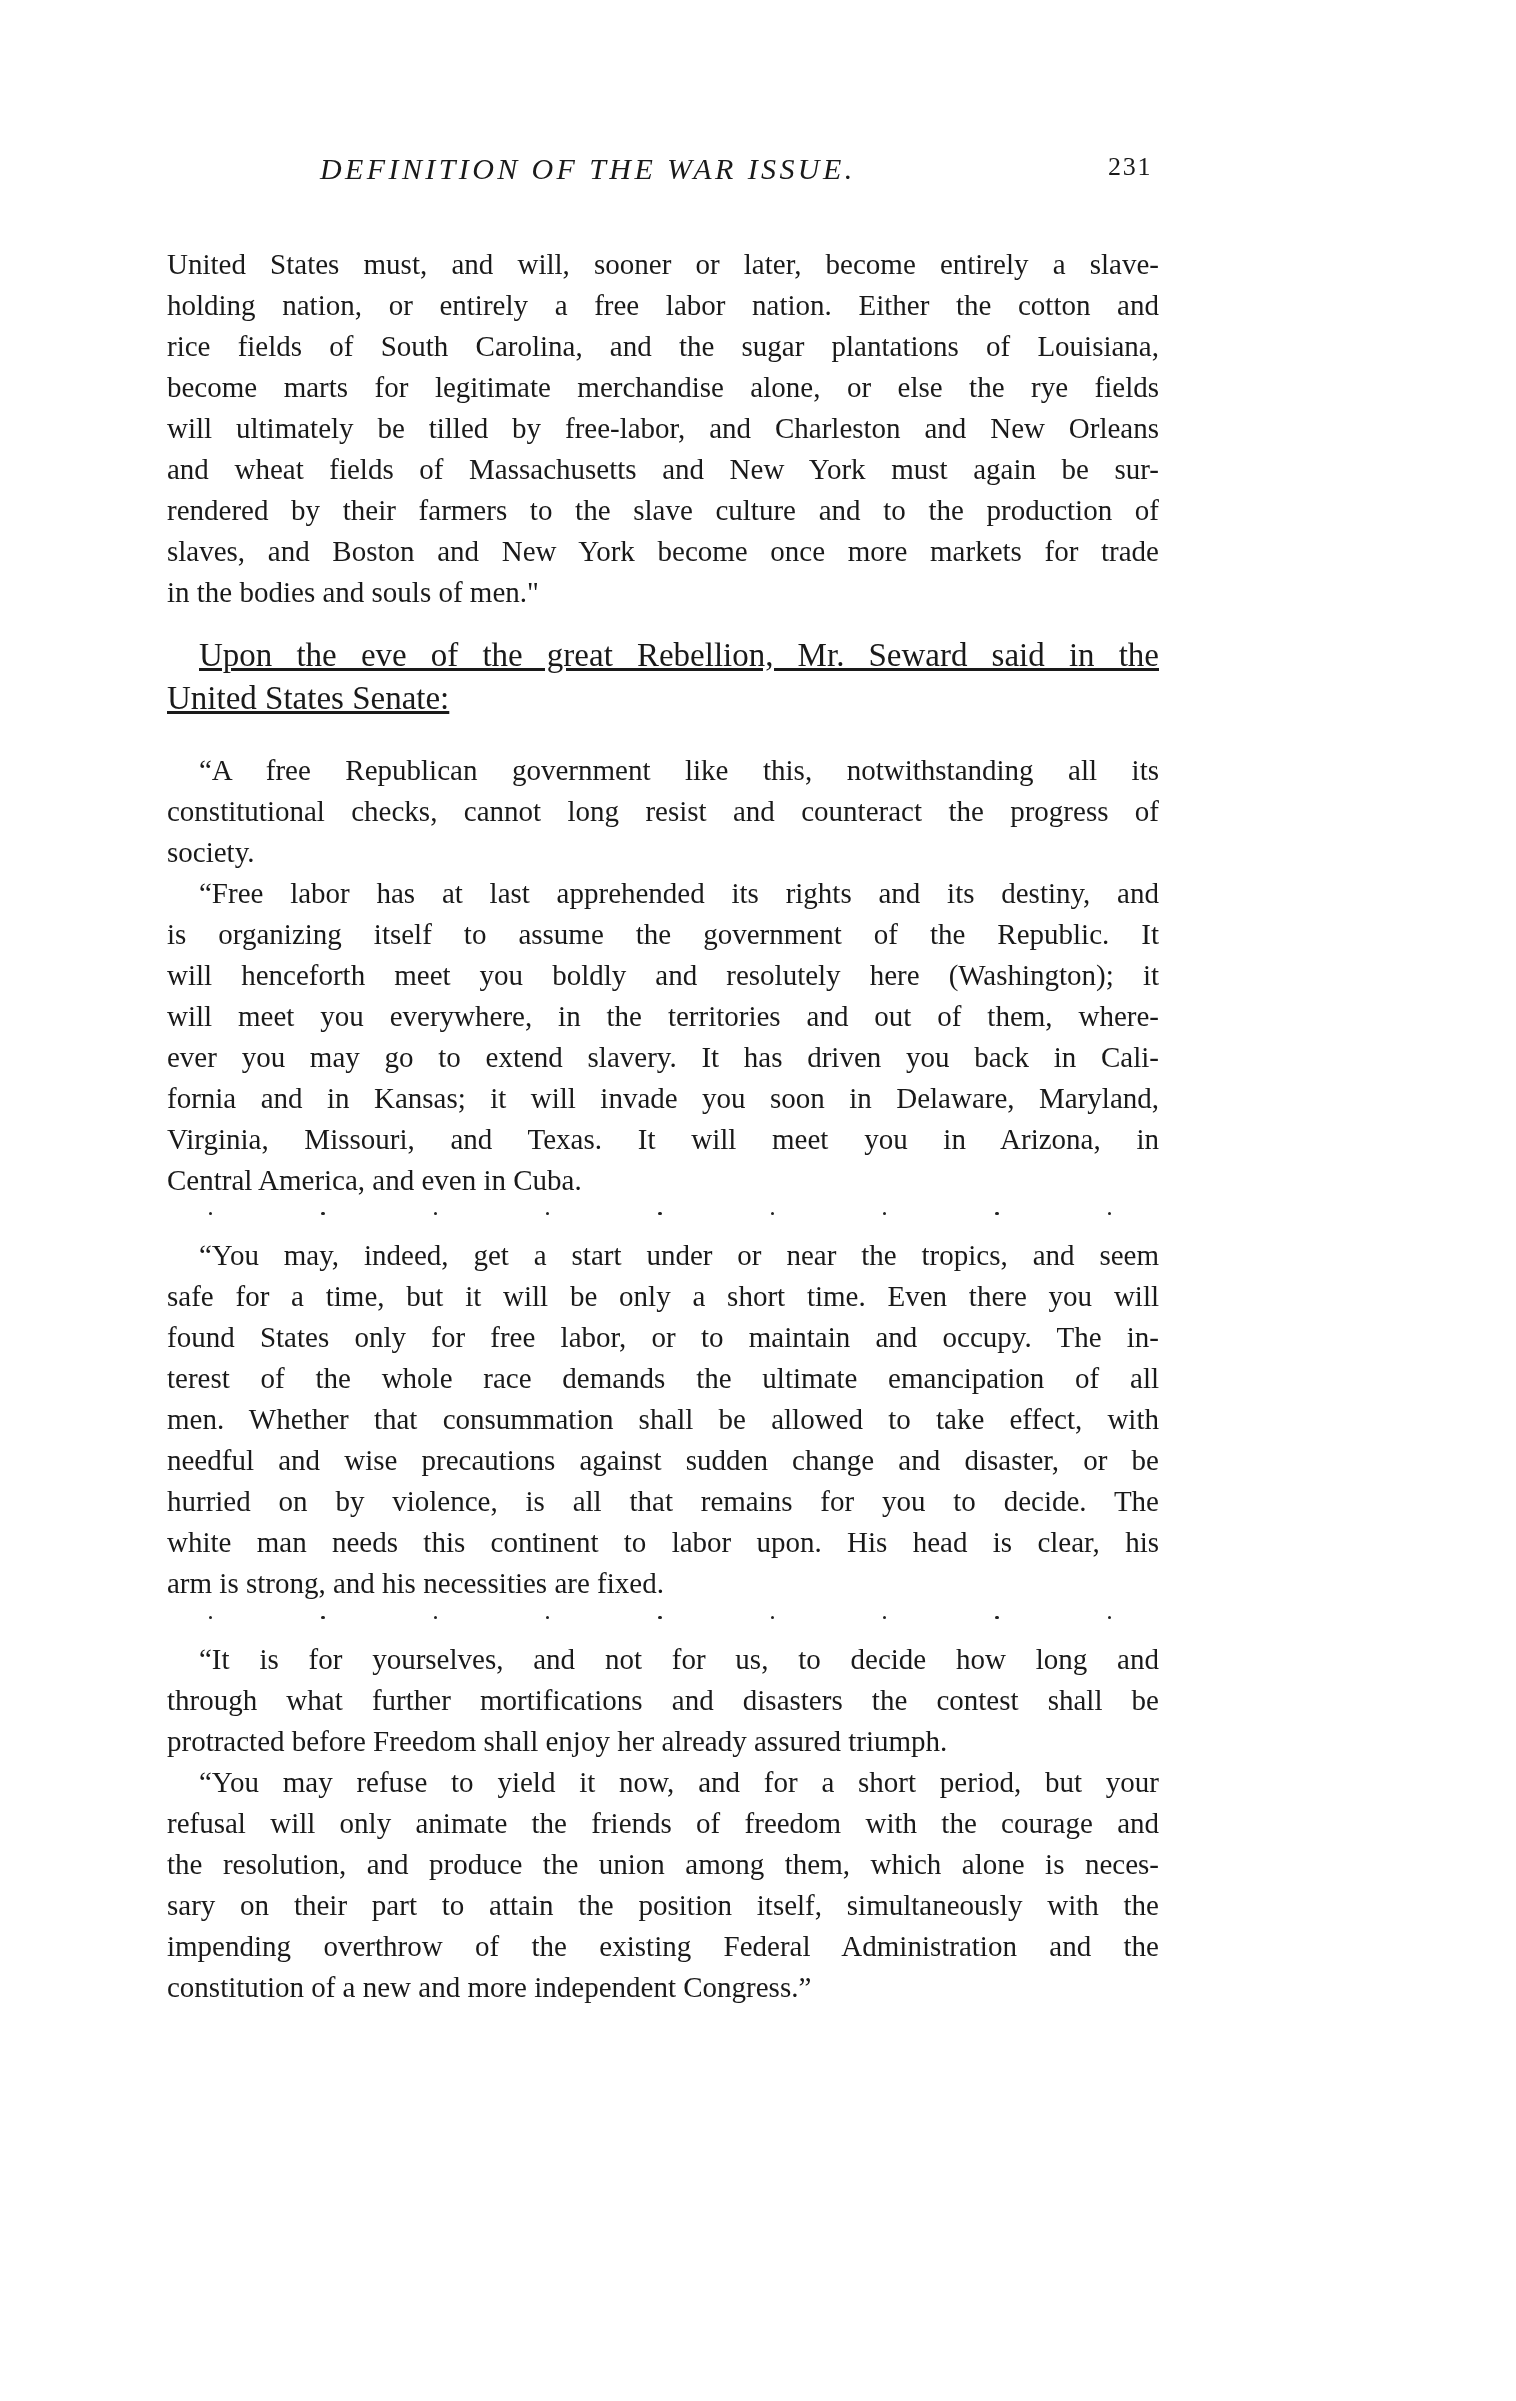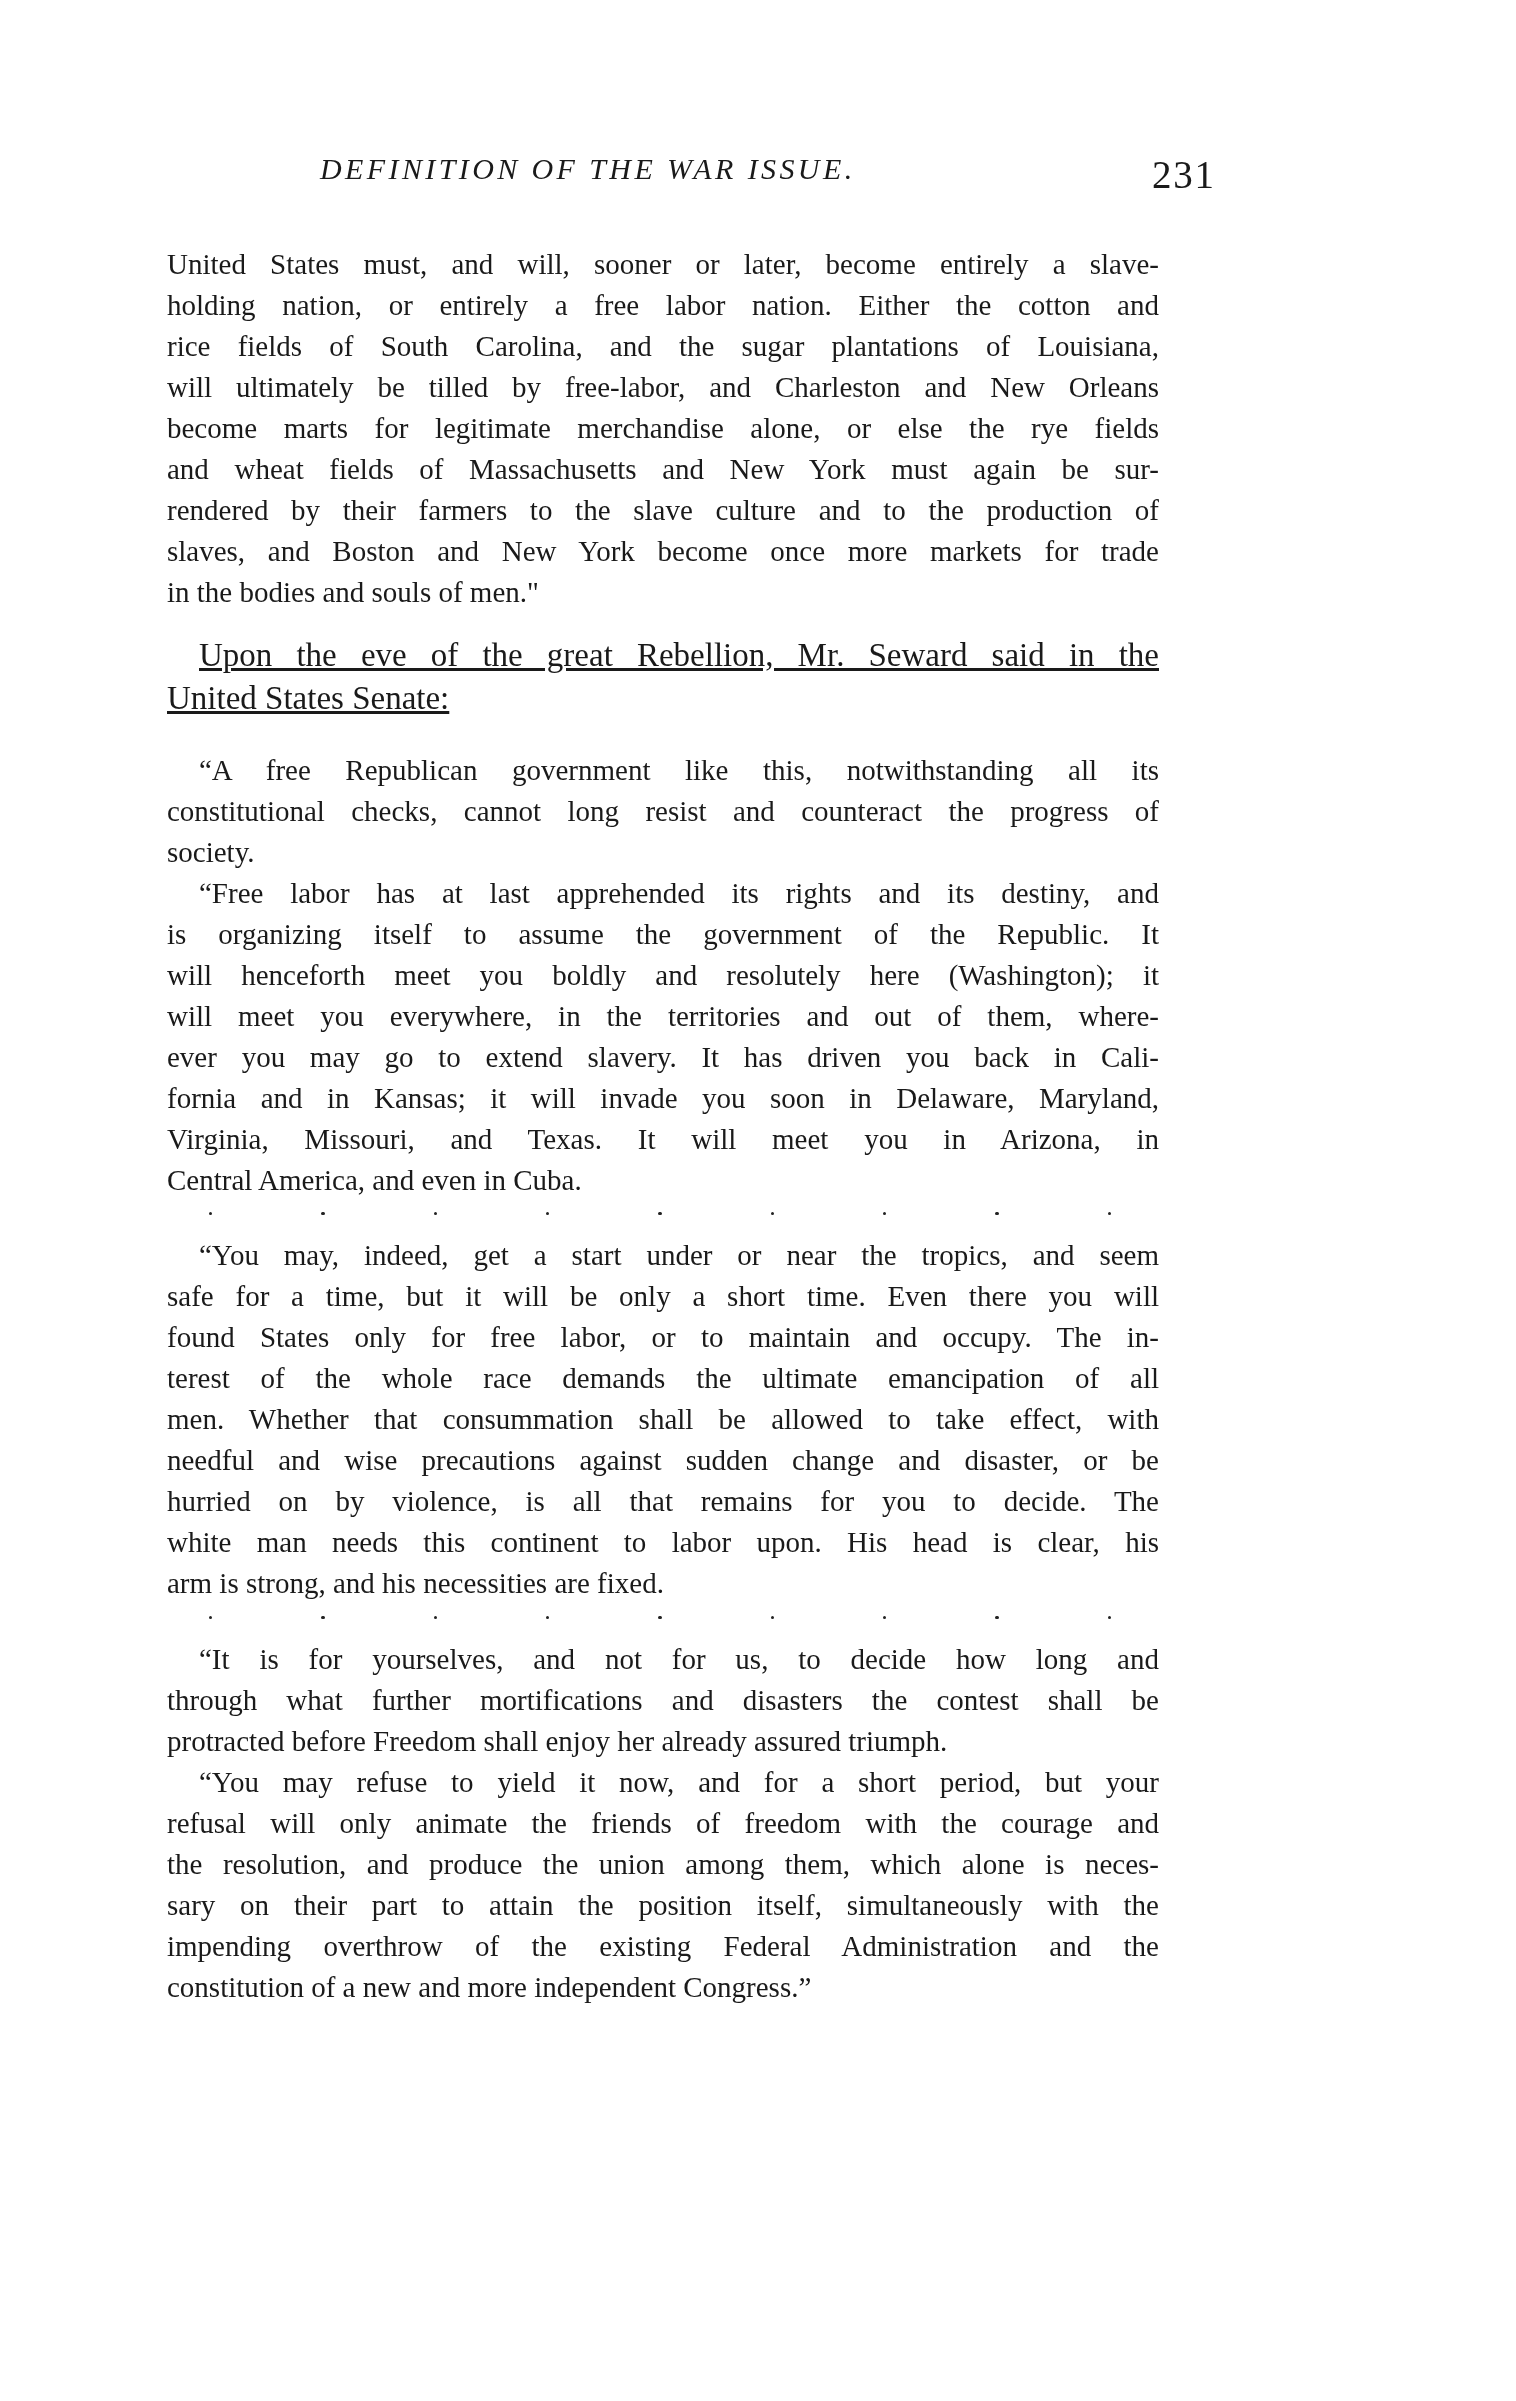--- a/index.html
+++ b/index.html
@@ -2,21 +2,21 @@
 <html style="font-size:13.5px"><head>
 <meta charset="utf-8">
 <style>
   html, body { margin:0; padding:0; background:#ffffff; }
   body { width:1517px; height:2401px; position:relative; overflow:hidden;
          font-family:"Liberation Serif","DejaVu Serif",serif; color:#1a1a1a; }
   .page { position:absolute; left:0; top:0; width:1517px; height:2364px; background:#fff; }
   .running-head { position:absolute; left:320px; top:152px; width:843px; height:51px; }
   .rh-title { position:absolute; left:0; top:0; font-style:italic; font-size:30px; letter-spacing:3.4px;
               white-space:nowrap; }
-  .rh-page { position:absolute; left:832px; top:0; font-size:39px; letter-spacing:1.7px;text-align:center; }
+  .rh-page { position:absolute; left:788px; top:0; font-size:26px; letter-spacing:1.7px;text-align:center; }
   .block { position:absolute; left:167px; width:992px; }
   .line { display:block; height:41px; line-height:41px; font-size:29px; white-space:nowrap;
           text-align:justify; text-align-last:justify; overflow:visible; }
   .line.last { text-align-last:left; }
   .big .line { height:43px; line-height:43px; font-size:33px;text-decoration:underline; }
   .indent { padding-left:32px; }
   .dots { position:absolute; left:209px; width:902px; display:flex; justify-content:space-between;
           font-size:25px; line-height:17px; }
   .dots span { display:block; width:3.4px; height:3.4px; background:#222; border-radius:50%; }
 </style>
@@ -27,22 +27,22 @@
 
   <div class="running-head">
     <span class="rh-title">DEFINITION OF THE WAR ISSUE.</span>
     <span class="rh-page">231</span>
   </div>
 
   <div class="block" id="p1" style="top:244px;">
       <span class="line">United States must, and will, sooner or later, become entirely a slave-</span>
       <span class="line">holding nation, or entirely a free labor nation.  Either the cotton and</span>
       <span class="line">rice fields of South Carolina, and the sugar plantations of Louisiana,</span>
+      <span class="line">become marts for legitimate merchandise alone, or else the rye fields</span>
       <span class="line">will ultimately be tilled by free-labor, and Charleston and New Orleans</span>
-      <span class="line">become marts for legitimate merchandise alone, or else the rye fields</span>
       <span class="line">and wheat fields of Massachusetts and New York must again be sur-</span>
       <span class="line">rendered by their farmers to the slave culture and to the production of</span>
       <span class="line">slaves, and Boston and New York become once more markets for trade</span>
       <span class="line last">in the bodies and souls of men."</span>
     </div>
 
   <div class="block big" id="p2" style="top:634px;">
       <span class="line indent">Upon the eve of the great Rebellion, Mr. Seward said in the</span>
       <span class="line last">United States Senate:</span>
     </div>

